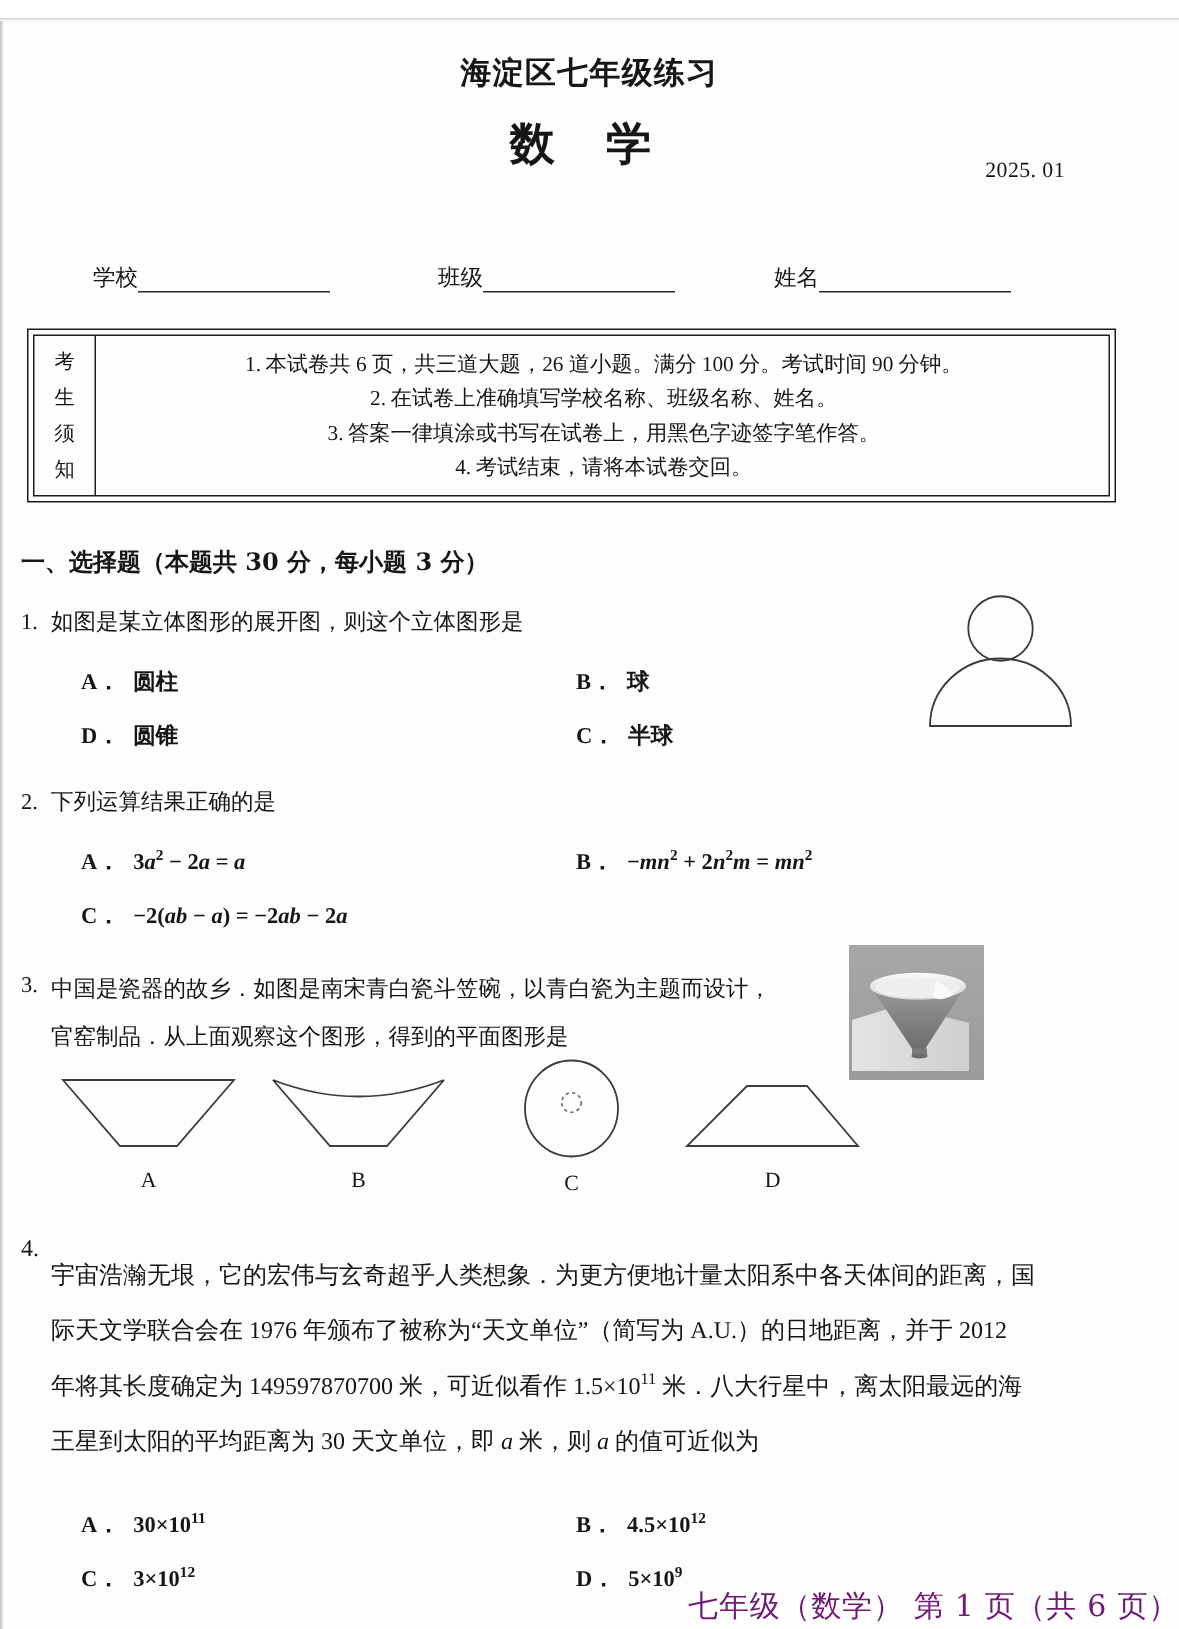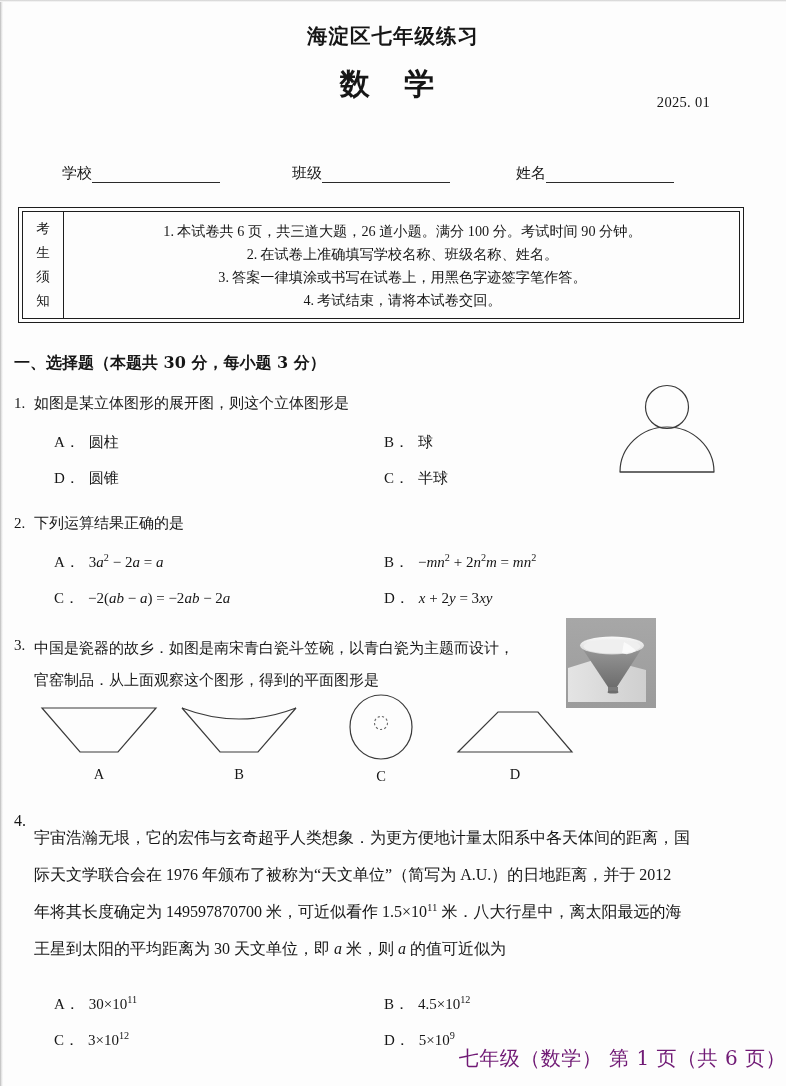--- a/index.html
+++ b/index.html
@@ -23,20 +23,21 @@
   .scan-edge-top{position:absolute;left:0;top:0;width:786px;height:2px;
     background:linear-gradient(180deg,#cfcfcf,#fdfdfd);}
 
   .doc-title{
     text-align:center;
     font-size:20.5px;
     font-weight:700;
     letter-spacing:1px;
     padding-top:22px;
     font-family:"DejaVu Serif",serif;
+    margin-top:12px;
   }
   .subject-row{position:relative;height:64px;margin-top:14px;}
   .subject{
     text-align:center;
     font-size:30px;
     font-weight:700;
     letter-spacing:12px;
     font-family:"DejaVu Serif",serif;
   }
   .date{
@@ -106,21 +107,21 @@
   .q-stem{
     font-size:15px;
     line-height:26px;
     display:flex;
   }
   .q-no{width:20px;flex:0 0 20px;font-family:"Liberation Serif",serif;}
   .q-text{flex:1;}
   .q-text p{margin:0;line-height:32px;}
 
   .opts{margin-top:8px;}
-  .opt-row{display:flex;margin:0 0 0 40px;height:36px;align-items:center;}
+  .opt-row{display:flex;margin:0 0 0 40px;height:36px;align-items:center;font-weight:bold;}
   .opt{width:330px;font-size:15px;white-space:nowrap;}
   .opt .ol{font-family:"Liberation Serif",serif;margin-right:9px;}
   .mathn{font-family:"Liberation Serif",serif;font-style:normal;}
   sup{font-size:.68em;vertical-align:super;line-height:0;}
 
   
   .fig-net{position:absolute;right:64px;top:-6px;}
 
   
   .fig-bowl{
@@ -256,23 +257,20 @@
         <div class="opt">
           <span class="ol">A．</span><span class="mathn">3<i>a</i><sup>2</sup> − 2<i>a</i> = <i>a</i></span>
         </div>
         <div class="opt">
           <span class="ol">B．</span><span class="mathn">−<i>mn</i><sup>2</sup> + 2<i>n</i><sup>2</sup><i>m</i> = <i>mn</i><sup>2</sup></span>
         </div>
       </div>
       <div class="opt-row">
         <div class="opt">
           <span class="ol">C．</span><span class="mathn">−2(<i>ab</i> − <i>a</i>) = −2<i>ab</i> − 2<i>a</i></span>
-        </div>
-        <div class="opt">
-          <span class="ol">D．</span><span class="mathn"><i>x</i> + 2<i>y</i> = 3<i>xy</i></span>
         </div>
       </div>
     </div>
   </div>
 
   <div class="q" style="margin-top:16px">
     <div class="q-stem">
       <span class="q-no">3.</span>
       <span class="q-text">
         <p>中国是瓷器的故乡．如图是南宋青白瓷斗笠碗，以青白瓷为主题而设计，</p>

